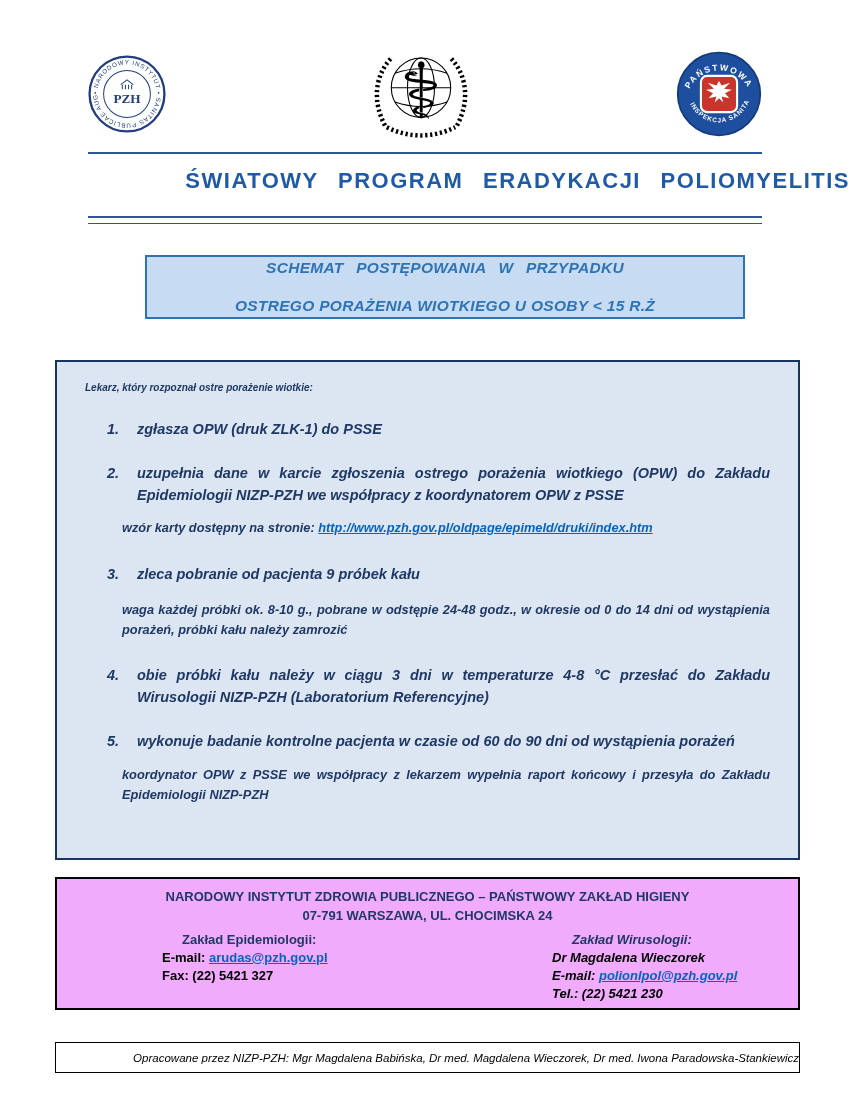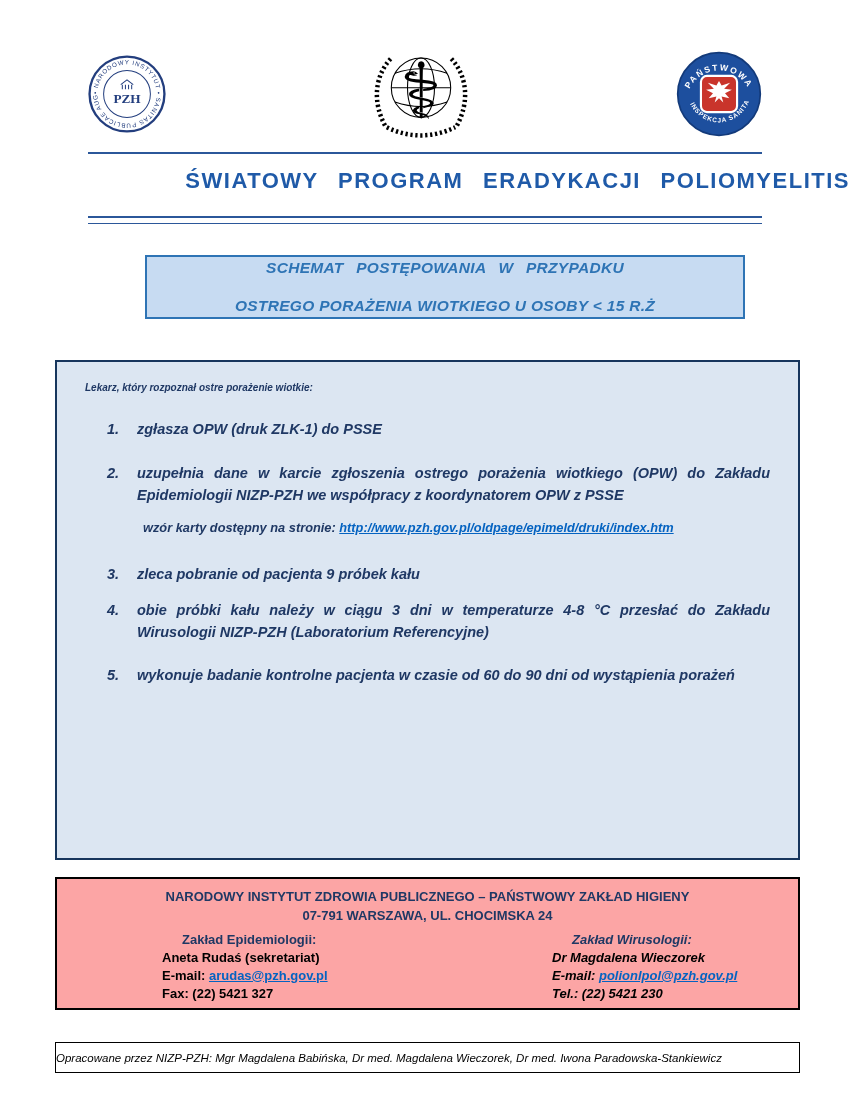--- a/index.html
+++ b/index.html
@@ -30,39 +30,39 @@
 
   
   .main-box{position:absolute;left:55px;top:360px;width:745px;height:500px;box-sizing:border-box;
             background:#DCE6F2;border:2.5px solid #17365D;
             padding:20px 28px 10px 28px;color:#1F3864;font-weight:bold;font-style:italic;}
   .main-heading{font-size:10px;margin-bottom:26px;}
   .list{padding-left:22px;}
   .item{display:flex;font-size:14.5px;line-height:1.5;}
   .num{flex:none;width:30px;}
   .itext{flex:1;text-align:justify;}
-  .note{margin-left:36px;font-size:12.8px;line-height:1.55;text-align:justify;}
+  .note{margin-left:15px;font-size:12.8px;line-height:1.55;text-align:justify;}
   .link{color:#0563C1;text-decoration:underline;cursor:pointer;}
   .mb22{margin-bottom:22px;} .mb14{margin-bottom:14px;}
   .mb12{margin-bottom:12px;} .mb26{margin-bottom:26px;}
 
   
   .footer-box{position:absolute;left:55px;top:877px;width:745px;height:133px;box-sizing:border-box;
-              background:#fca5a5;border:2px solid #000;padding-top:9px;
+              background:#f0abfc;border:2px solid #000;padding-top:9px;
               color:#000;font-size:13px;font-weight:bold;}
   .org-line{ text-align:center;color:#1F3864;line-height:1.45;}
   .fcols{display:flex;margin-top:5px;}
   .fcol-left{margin-left:105px;width:390px;}
   .fcol-right{flex:1;font-style:italic;}
   .fcol div{line-height:1.38;}
   .dept{color:#1F3864;margin-left:20px;}
 
   
   .credit-box{position:absolute;left:55px;top:1042px;width:745px;height:31px;box-sizing:border-box;
-              border:1.5px solid #000;display:flex;align-items:center;justify-content:flex-start;
+              border:1.5px solid #000;display:flex;align-items:center;justify-content:flex-end;
               font-style:italic;font-size:11.5px;color:#000;background:#fff;}
 </style>
 </head>
 <body>
 
 <div class="page">
 
   <div class="logo-row">
 
     <svg class="logo" width="78" height="78" viewBox="0 0 100 100">
@@ -145,41 +145,42 @@
         <div class="itext">uzupełnia dane w karcie zgłoszenia ostrego porażenia wiotkiego (OPW) do Zakładu Epidemiologii NIZP-PZH we współpracy z koordynatorem OPW z PSSE</div>
       </div>
       <div class="note mb26">
         <span>wzór karty dostępny na stronie: </span><a class="link">http://www.pzh.gov.pl/oldpage/epimeld/druki/index.htm</a>
       </div>
 
       <div class="item mb14">
         <span class="num">3.</span>
         <div class="itext">zleca pobranie od pacjenta 9 próbek kału</div>
       </div>
+      <div class="note mb26">waga każdej próbki ok. 8-10 g., pobrane w odstępie 24-48 godz., w okresie od 0 do 14 dni od wystąpienia porażeń, próbki kału należy zamrozić</div>
 
       <div class="item mb22">
         <span class="num">4.</span>
         <div class="itext">obie próbki kału należy w ciągu 3 dni w temperaturze 4-8 °C przesłać do Zakładu Wirusologii NIZP-PZH (Laboratorium Referencyjne)</div>
       </div>
 
       <div class="item mb12">
         <span class="num">5.</span>
         <div class="itext">wykonuje badanie kontrolne pacjenta w czasie od 60 do 90 dni od wystąpienia porażeń</div>
       </div>
+      <div class="note">koordynator OPW z PSSE we współpracy z lekarzem wypełnia raport końcowy i przesyła do Zakładu Epidemiologii NIZP-PZH</div>
 
     </div>
   </div>
 
   <div class="footer-box">
     <div class="org-line">NARODOWY INSTYTUT ZDROWIA PUBLICZNEGO – PAŃSTWOWY ZAKŁAD HIGIENY</div>
     <div class="org-line">07-791 WARSZAWA, UL. CHOCIMSKA 24</div>
     <div class="fcols">
       <div class="fcol fcol-left">
         <div class="dept">Zakład Epidemiologii:</div>
-        <div>Aneta Rudaś (sekretariat)</div>
         <div><span>E-mail: </span><a class="link">arudas@pzh.gov.pl</a></div>
         <div>Fax: (22) 5421 327</div>
       </div>
       <div class="fcol fcol-right">
         <div class="dept">Zakład Wirusologii:</div>
         <div>Dr Magdalena Wieczorek</div>
         <div><span>E-mail: </span><a class="link">polionlpol@pzh.gov.pl</a></div>
         <div>Tel.: (22) 5421 230</div>
       </div>
     </div>

